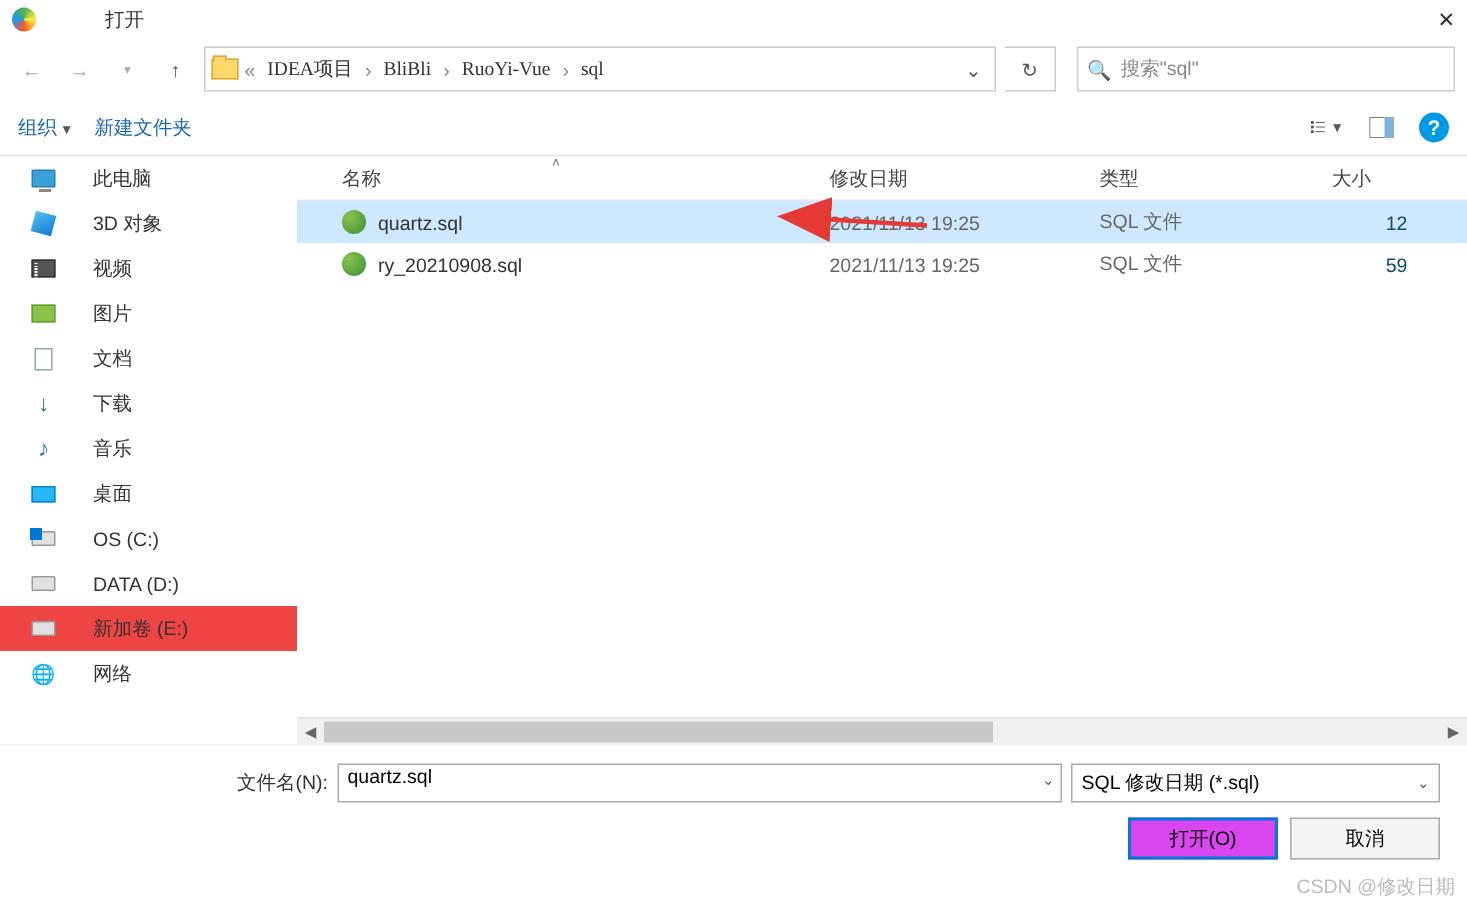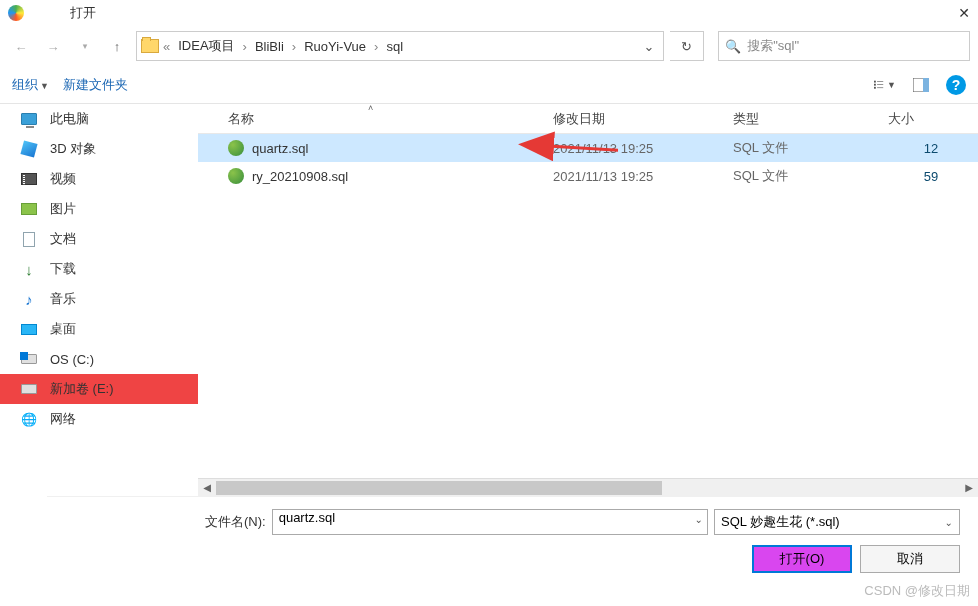--- a/index.html
+++ b/index.html
@@ -7,35 +7,35 @@
 .titlebar { height: 26px; display: flex; align-items: center; padding: 0 8px; gap: 40px; }
 .titlebar .logo { width: 16px; height: 16px; border-radius: 50%; background: conic-gradient(#4caf50, #ffeb3b, #ff5722, #2196f3, #4caf50); margin-right: 6px; }
 .titlebar .title { color: #333; }
 .titlebar .close { margin-left: auto; color: #333; font-size: 14px; cursor: pointer; }
 .navbar { height: 40px; display: flex; align-items: center; padding: 0 8px; gap: 6px; }
 .navbtn { width: 26px; height: 26px; display: flex; align-items: center; justify-content: center; color: #aaa; }
 .uparrow { color: #555; }
 .addrbar { flex: 1; height: 30px; border: 1px solid #ccc; display: flex; align-items: center; padding: 0 4px; gap: 2px; }
 .folder-icon { width: 18px; height: 14px; background: #ffd76a; border: 1px solid #d9a93e; position: relative; }
 .folder-icon::before { content: ""; position: absolute; top: -3px; left: 0; width: 7px; height: 3px; background: #ffd76a; border: 1px solid #d9a93e; border-bottom: none; }
-.crumb { padding: 2px 4px; color: #333; white-space: nowrap; }
+.crumb { padding: 2px 4px; color: #333; white-space: nowrap; font-family: Liberation Serif, serif; }
 .crumb-sep { color: #888; padding: 0 2px; }
 .addr-drop { width: 20px; text-align: center; color: #555; margin-left: auto; }
 .refresh { width: 34px; height: 30px; border: 1px solid #ccc; border-left: none; display: flex; align-items: center; justify-content: center; color: #555; }
 .searchbox { width: 252px; height: 30px; border: 1px solid #ccc; margin-left: 8px; display: flex; align-items: center; padding: 0 6px; color: #888; }
 .searchbox .sicon { margin-right: 6px; color: #888; }
 .toolbar { height: 38px; display: flex; align-items: center; padding: 0 12px; gap: 14px; border-bottom: 1px solid #e5e5e5; }
 .tbtn { color: #1a66b3; cursor: pointer; }
 .tdrop { font-size: 9px; color: #555; margin-left: 2px; }
 .spacer { flex: 1; }
 .ticon { width: 22px; height: 22px; display: flex; align-items: center; justify-content: center; color: #555; }
 .help { width: 20px; height: 20px; border-radius: 50%; background: #0099e5; color: #fff; display: flex; align-items: center; justify-content: center; font-weight: bold; font-size: 14px; }
 .body { display: flex; height: 392px; }
 .sidebar { width: 198px; overflow-y: auto; }
-.sitem { height: 30px; display: flex; align-items: center; padding: 0 10px 0 20px; gap: 12px; cursor: pointer; }
+.sitem { height: 30px; display: flex; align-items: center; padding: 0 10px 0 20px; gap: 24px; cursor: pointer; }
 .sitem.selected { background: #ef4444; }
 .sitem .sicon2 { width: 18px; height: 18px; display: flex; align-items: center; justify-content: center; }
 .sitem .slabel { color: #333; }
 .ic-pc { width:16px;height:12px;background:#3aa0d8;border:1px solid #2a7faf;border-radius:1px;position:relative;}
 .ic-pc::after{content:"";position:absolute;bottom:-4px;left:4px;width:8px;height:2px;background:#888;}
 .ic-3d { width:14px;height:14px;background:linear-gradient(135deg,#4fc3f7,#1976d2);transform:rotate(15deg);}
 .ic-vid { width:16px;height:12px;background:#555;border:1px solid #333;position:relative;}
 .ic-vid::before{content:"";position:absolute;left:1px;top:1px;width:2px;height:100%;background:repeating-linear-gradient(#fff,#fff 1px,#555 1px,#555 2px);}
 .ic-img { width:16px;height:12px;background:#8bc34a;border:1px solid #689f38;}
 .ic-doc { width:12px;height:15px;background:#fff;border:1px solid #90a4ae;}
@@ -55,21 +55,21 @@
 .filerow.selected { background: #cde8ff; }
 .filerow .ficon { width: 16px; height: 16px; margin-right: 8px; border-radius: 50%; background: radial-gradient(circle at 30% 30%, #8bc34a, #388e3c); position: relative; flex-shrink: 0; }
 .filerow .fname { width: 301px; color: #333; }
 .filerow .fdate { width: 180px; color: #666; }
 .filerow .ftype { width: 155px; color: #666; }
 .filerow .fsize { flex: 1; color: #0c4a6e; text-align: center; padding-right: 4px; }
 .hscroll { height: 18px; background: #f0f0f0; border-top: 1px solid #ddd; margin-top: auto; display: flex; align-items: center; }
 .hscroll .sbtn { width: 18px; text-align: center; color: #666; font-size: 10px; }
 .hscroll .strack { flex: 1; height: 14px; position: relative; }
 .hscroll .sthumb { position: absolute; left: 0; width: 60%; height: 100%; background: #c8c8c8; }
-.bottom { padding: 12px 18px 8px; border-top: 1px solid #f0f0f0; margin-left: 47px; }
+.bottom { padding: 12px 18px 8px; border-top: 1px solid #f0f0f0; }
 .row1 { display: flex; align-items: center; gap: 6px; margin-bottom: 10px; }
 .flabel { color: #333; padding-left: 140px; }
 .fname-input { flex: 1; height: 26px; border: 1px solid #aaa; padding: 0 6px; position: relative; }
 .fname-input .drop { position: absolute; right: 4px; top: 4px; color: #555; font-size: 10px; }
 .ftype-select { width: 246px; height: 26px; border: 1px solid #aaa; padding: 0 6px; display: flex; align-items: center; position: relative; }
 .ftype-select .drop { margin-left: auto; color: #555; font-size: 10px; }
 .row2 { display: flex; justify-content: flex-end; gap: 8px; }
 .dlgbtn { width: 100px; height: 28px; border: 1px solid #aaa; background: #f5f5f5; cursor: pointer; }
 .dlgbtn.primary { border: 2px solid #0078d7; background: #d946ef; }
 .arrow-red { position: absolute; pointer-events: none; }
@@ -182,20 +182,26 @@
           <div class="ic-desk"></div>
         </span>
         <span class="slabel">桌面</span>
       </div>
       <div class="sitem">
         <span class="sicon2">
           <div class="ic-drive os"></div>
         </span>
         <span class="slabel">OS (C:)</span>
       </div>
+      <div class="sitem">
+        <span class="sicon2">
+          <div class="ic-drive"></div>
+        </span>
+        <span class="slabel">DATA (D:)</span>
+      </div>
       <div class="sitem selected">
         <span class="sicon2">
           <div class="ic-drive"></div>
         </span>
         <span class="slabel">新加卷 (E:)</span>
       </div>
       <div class="sitem">
         <span class="sicon2">
           <span>🌐</span>
         </span>
@@ -246,21 +252,21 @@
 </div>
 
 <div class="bottom">
   <div class="row1">
     <span class="flabel">文件名(N):</span>
     <div class="fname-input">
       <span>quartz.sql</span>
       <span class="drop">⌄</span>
     </div>
     <div class="ftype-select">
-      <span>SQL 妙趣生花 (*.sql)</span>
+      <span>SQL 修改日期 (*.sql)</span>
       <span class="drop">⌄</span>
     </div>
   </div>
   <div class="row2">
     <button class="dlgbtn primary">打开(O)</button>
     <button class="dlgbtn">取消</button>
   </div>
 </div>
 
 <div class="watermark">CSDN @修改日期</div>

